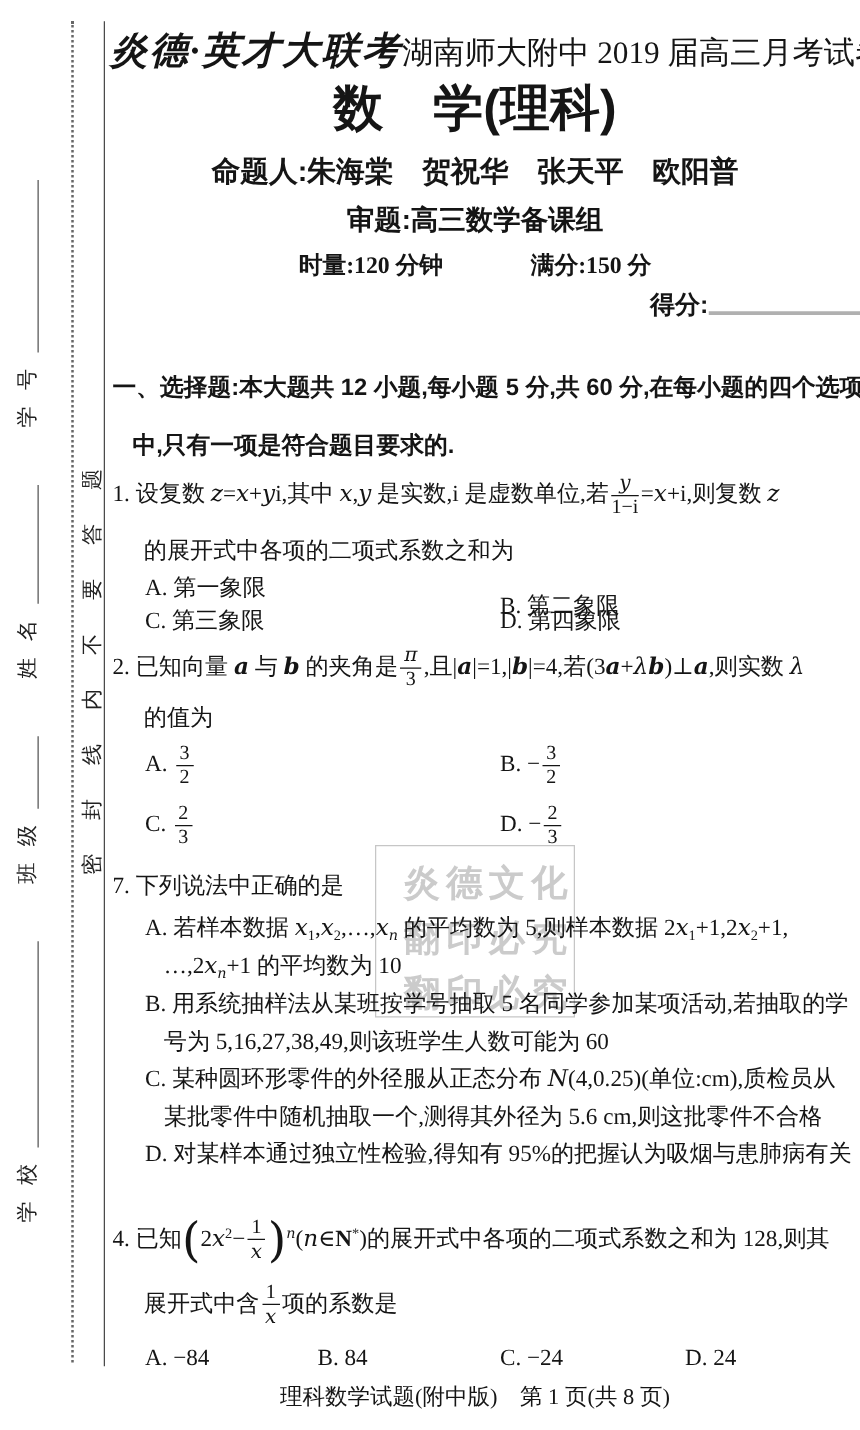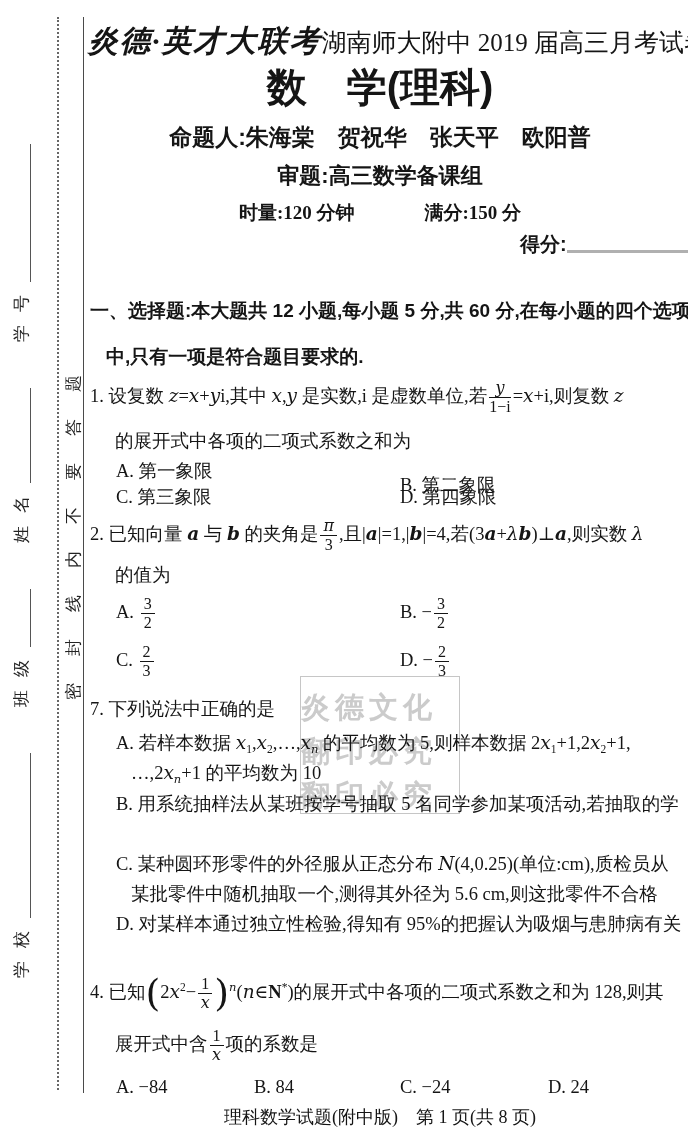--- a/index.html
+++ b/index.html
@@ -10,21 +10,21 @@
   .vline-solid{position:absolute;left:83px;top:17px;height:1076px;border-left:1.5px solid #4a4a4a;}
   .rot{position:absolute;transform:rotate(-90deg);transform-origin:0 0;white-space:nowrap;
        font-size:17px;color:#222;}
   #sidebar-labels{left:10px;top:978px;width:880px;height:24px;}
   .sb-txt{letter-spacing:13px;}
   .sb-blank{display:inline-block;height:19px;vertical-align:-4px;border-bottom:1.5px solid #555;}
   .sb-item + .sb-item{margin-left:46px;}
   #seal-phrase{left:62px;top:700px;width:380px;letter-spacing:27px;}
   
   .watermark{position:absolute;left:300px;top:676px;width:160px;height:138px;z-index:0;
-             border:1px solid #c6c6c6;text-align:left;padding-top:8px;box-sizing:border-box;}
+             border:1px solid #c6c6c6;text-align:right;padding-top:8px;box-sizing:border-box;}
   .wm-line{font-family:"Liberation Sans","DejaVu Sans",sans-serif;font-weight:bold;
            font-size:29px;line-height:44px;color:#cbcbcb;letter-spacing:5px;}
   
   .content{position:absolute;left:88px;top:0;width:584px;height:1144px;z-index:1;}
   .ln{position:absolute;white-space:nowrap;font-size:18.5px;height:26px;line-height:26px;}
   .frac-ln{height:44px;line-height:44px;}
   .tall-ln{height:52px;line-height:52px;}
   .ctr{left:0;right:0;text-align:center;}
   .hei{font-family:"Liberation Sans","DejaVu Sans",sans-serif;font-weight:bold;}
   .masthead{top:20px;height:42px;line-height:42px;}
@@ -96,20 +96,21 @@
     <div class="ln" style="top:562px;left:27px"><span class="rm">的值为</span></div>
     <div class="ln frac-ln" style="top:590px;left:28px"><span class="rm">A. </span><span class="frac"><span class="fn"><span class="rm">3</span></span><span class="fd"><span class="rm">2</span></span></span></div>
     <div class="ln frac-ln" style="top:590px;left:312px"><span class="rm">B. −</span><span class="frac"><span class="fn"><span class="rm">3</span></span><span class="fd"><span class="rm">2</span></span></span></div>
     <div class="ln frac-ln" style="top:638px;left:28px"><span class="rm">C. </span><span class="frac"><span class="fn"><span class="rm">2</span></span><span class="fd"><span class="rm">3</span></span></span></div>
     <div class="ln frac-ln" style="top:638px;left:312px"><span class="rm">D. −</span><span class="frac"><span class="fn"><span class="rm">2</span></span><span class="fd"><span class="rm">3</span></span></span></div>
 
     <div class="ln" style="top:696px;left:2px"><span class="rm">7. 下列说法中正确的是</span></div>
     <div class="ln" style="top:730px;left:28px"><span class="rm">A. 若样本数据 </span><span class="it">x</span><sub><span class="rm">1</span></sub><span class="rm">,</span><span class="it">x</span><sub><span class="rm">2</span></sub><span class="rm">,…,</span><span class="it">x</span><sub><span class="it">n</span></sub><span class="rm"> 的平均数为 5,则样本数据 2</span><span class="it">x</span><sub><span class="rm">1</span></sub><span class="rm">+1,2</span><span class="it">x</span><sub><span class="rm">2</span></sub><span class="rm">+1,</span></div>
     <div class="ln" style="top:760px;left:43px"><span class="rm">…,2</span><span class="it">x</span><sub><span class="it">n</span></sub><span class="rm">+1 的平均数为 10</span></div>
     <div class="ln" style="top:791px;left:28px"><span class="rm">B. 用系统抽样法从某班按学号抽取 5 名同学参加某项活动,若抽取的学</span></div>
+    <div class="ln" style="top:821px;left:43px"><span class="rm">号为 5,16,27,38,49,则该班学生人数可能为 60</span></div>
     <div class="ln" style="top:851px;left:28px"><span class="rm">C. 某种圆环形零件的外径服从正态分布 </span><span class="it">N</span><span class="rm">(4,0.25)(单位:cm),质检员从</span></div>
     <div class="ln" style="top:881px;left:43px"><span class="rm">某批零件中随机抽取一个,测得其外径为 5.6 cm,则这批零件不合格</span></div>
     <div class="ln" style="top:911px;left:28px"><span class="rm">D. 对某样本通过独立性检验,得知有 95%的把握认为吸烟与患肺病有关</span></div>
 
     <div class="ln tall-ln" style="top:966px;left:2px"><span class="rm">4. 已知</span><span class="bigp">(</span><span class="rm">2</span><span class="it">x</span><sup><span class="rm">2</span></sup><span class="rm">−</span><span class="frac"><span class="fn"><span class="rm">1</span></span><span class="fd"><span class="it">x</span></span></span><span class="bigp">)</span><sup><span class="it">n</span></sup><span class="rm">(</span><span class="it">n</span><span class="rm">∈</span><span class="bu">N</span><sup><span class="rm">*</span></sup><span class="rm">)的展开式中各项的二项式系数之和为 128,则其</span></div>
     <div class="ln frac-ln" style="top:1022px;left:27px"><span class="rm">展开式中含</span><span class="frac"><span class="fn"><span class="rm">1</span></span><span class="fd"><span class="it">x</span></span></span><span class="rm">项的系数是</span></div>
     <div class="ln" style="top:1074px;left:28px"><span class="rm">A. −84</span></div>
     <div class="ln" style="top:1074px;left:166px"><span class="rm">B. 84</span></div>
     <div class="ln" style="top:1074px;left:312px"><span class="rm">C. −24</span></div>
     <div class="ln" style="top:1074px;left:460px"><span class="rm">D. 24</span></div>

